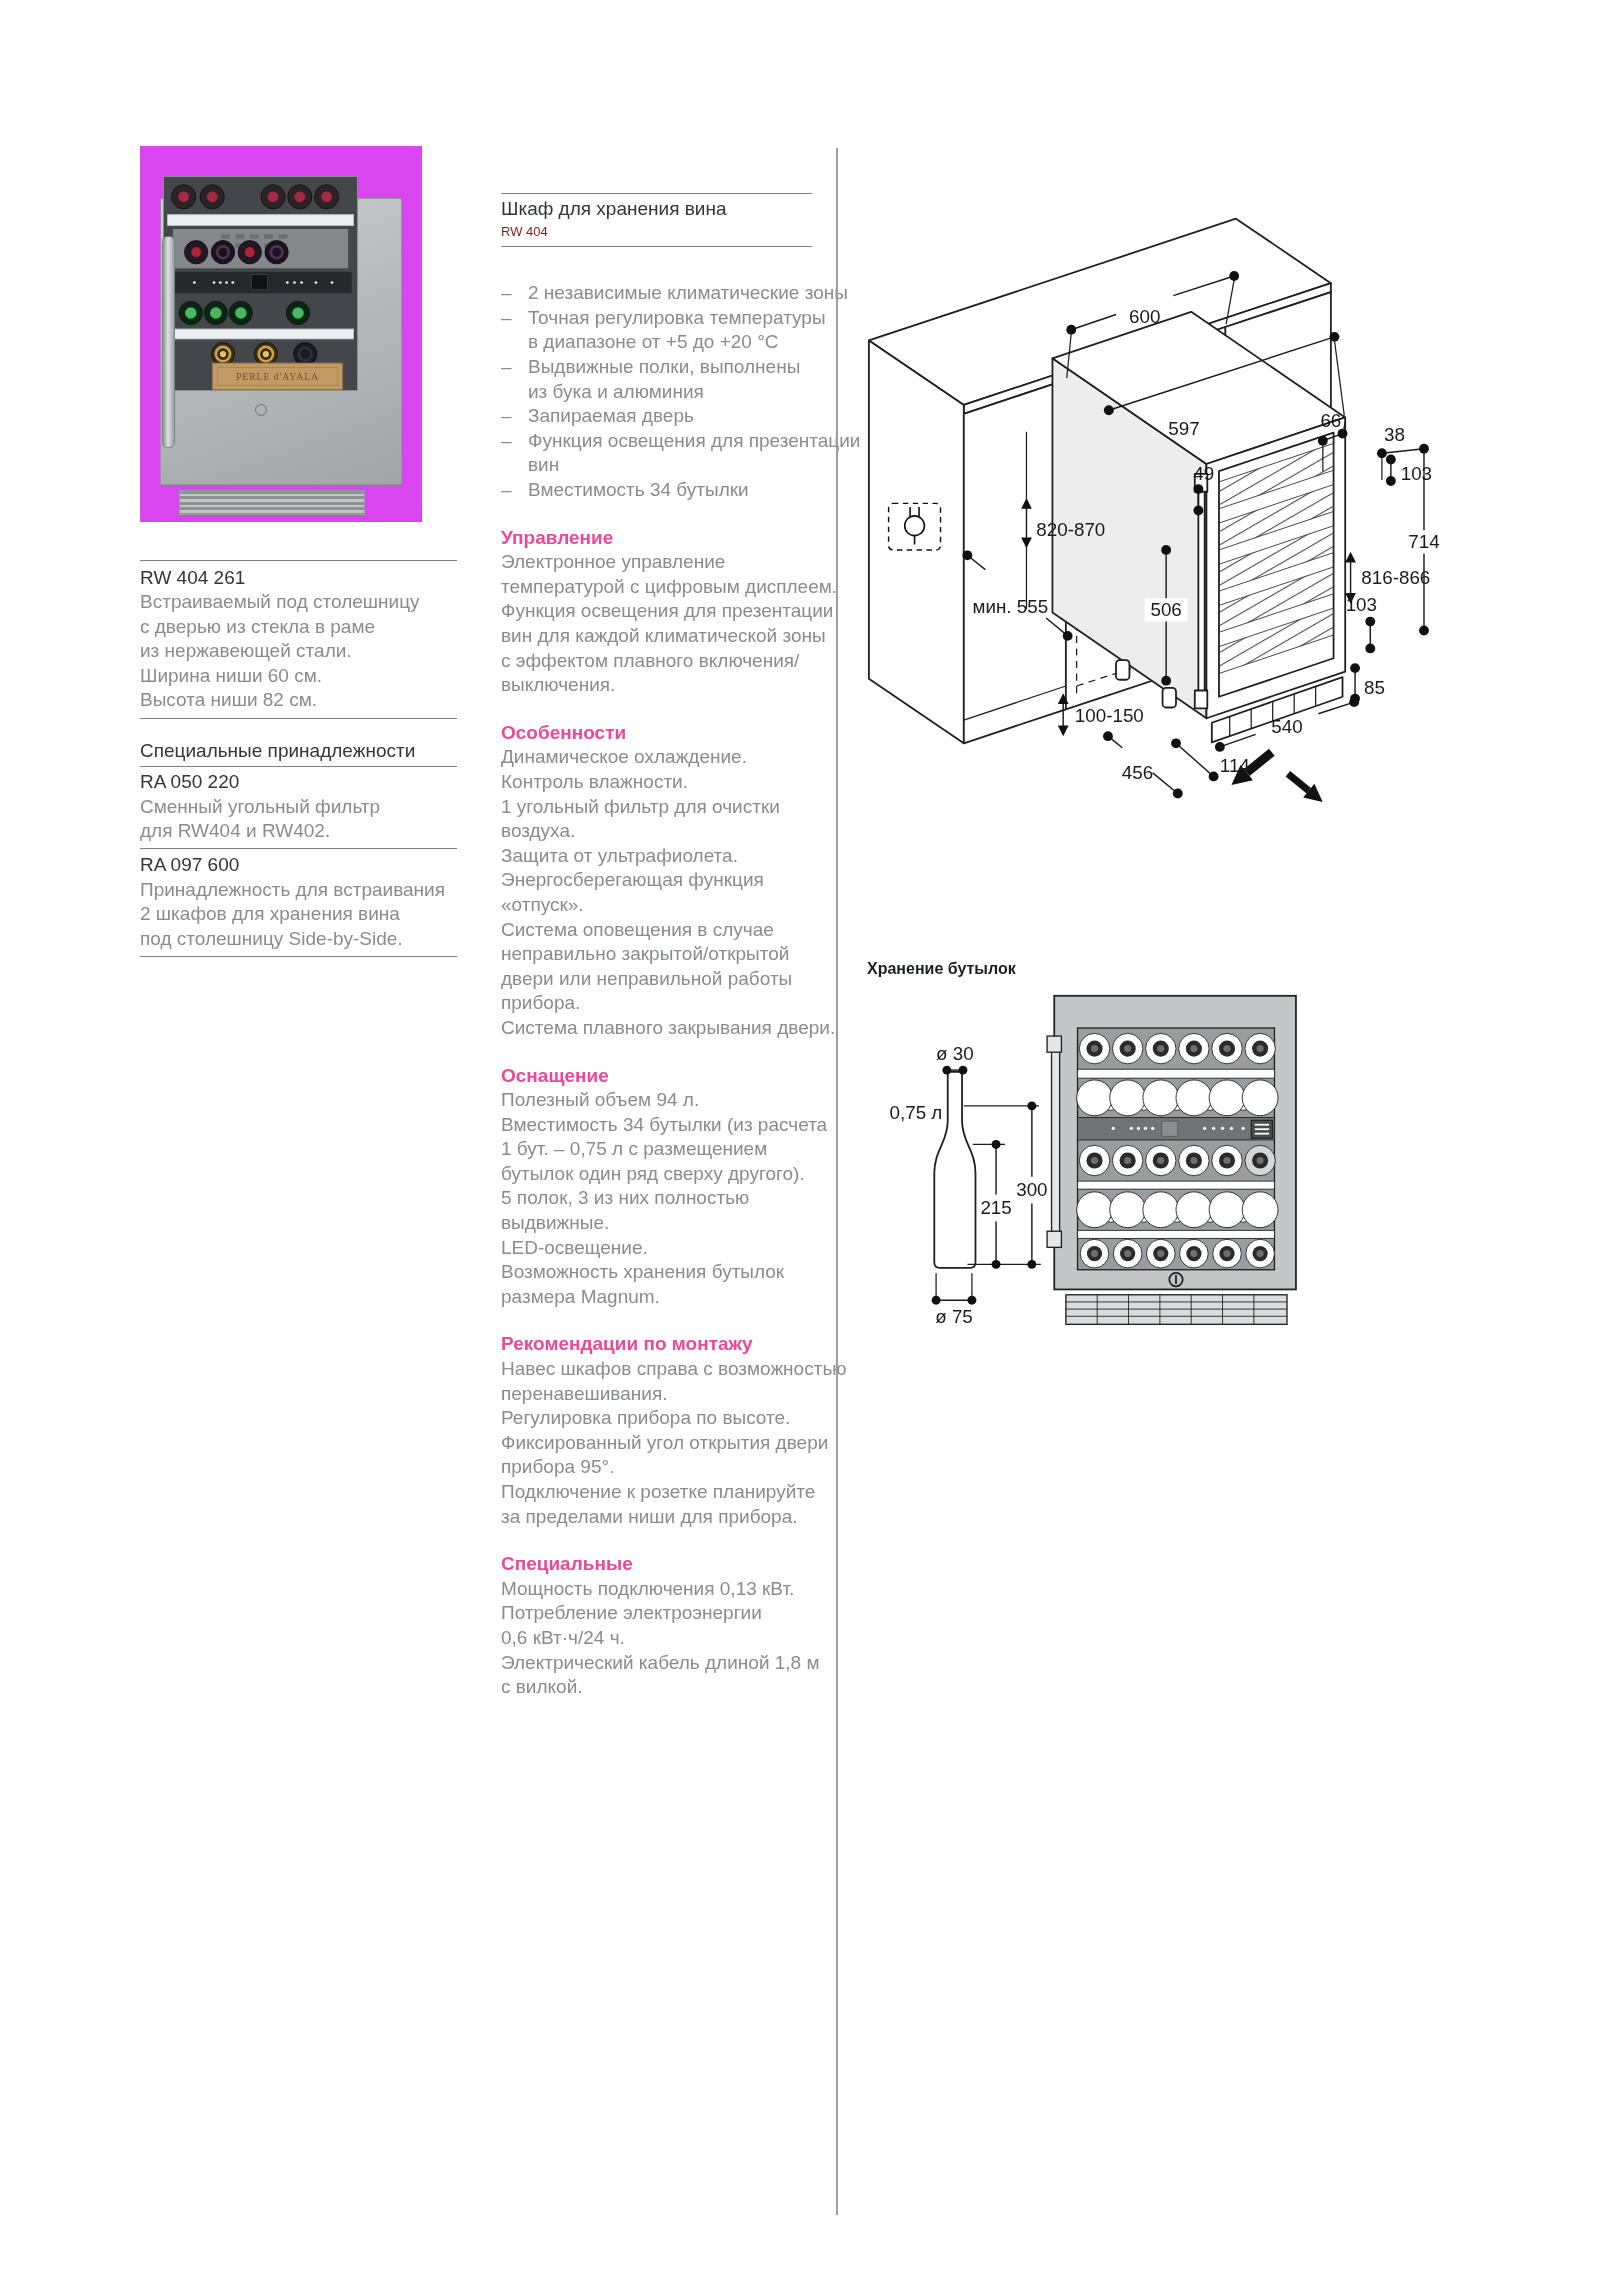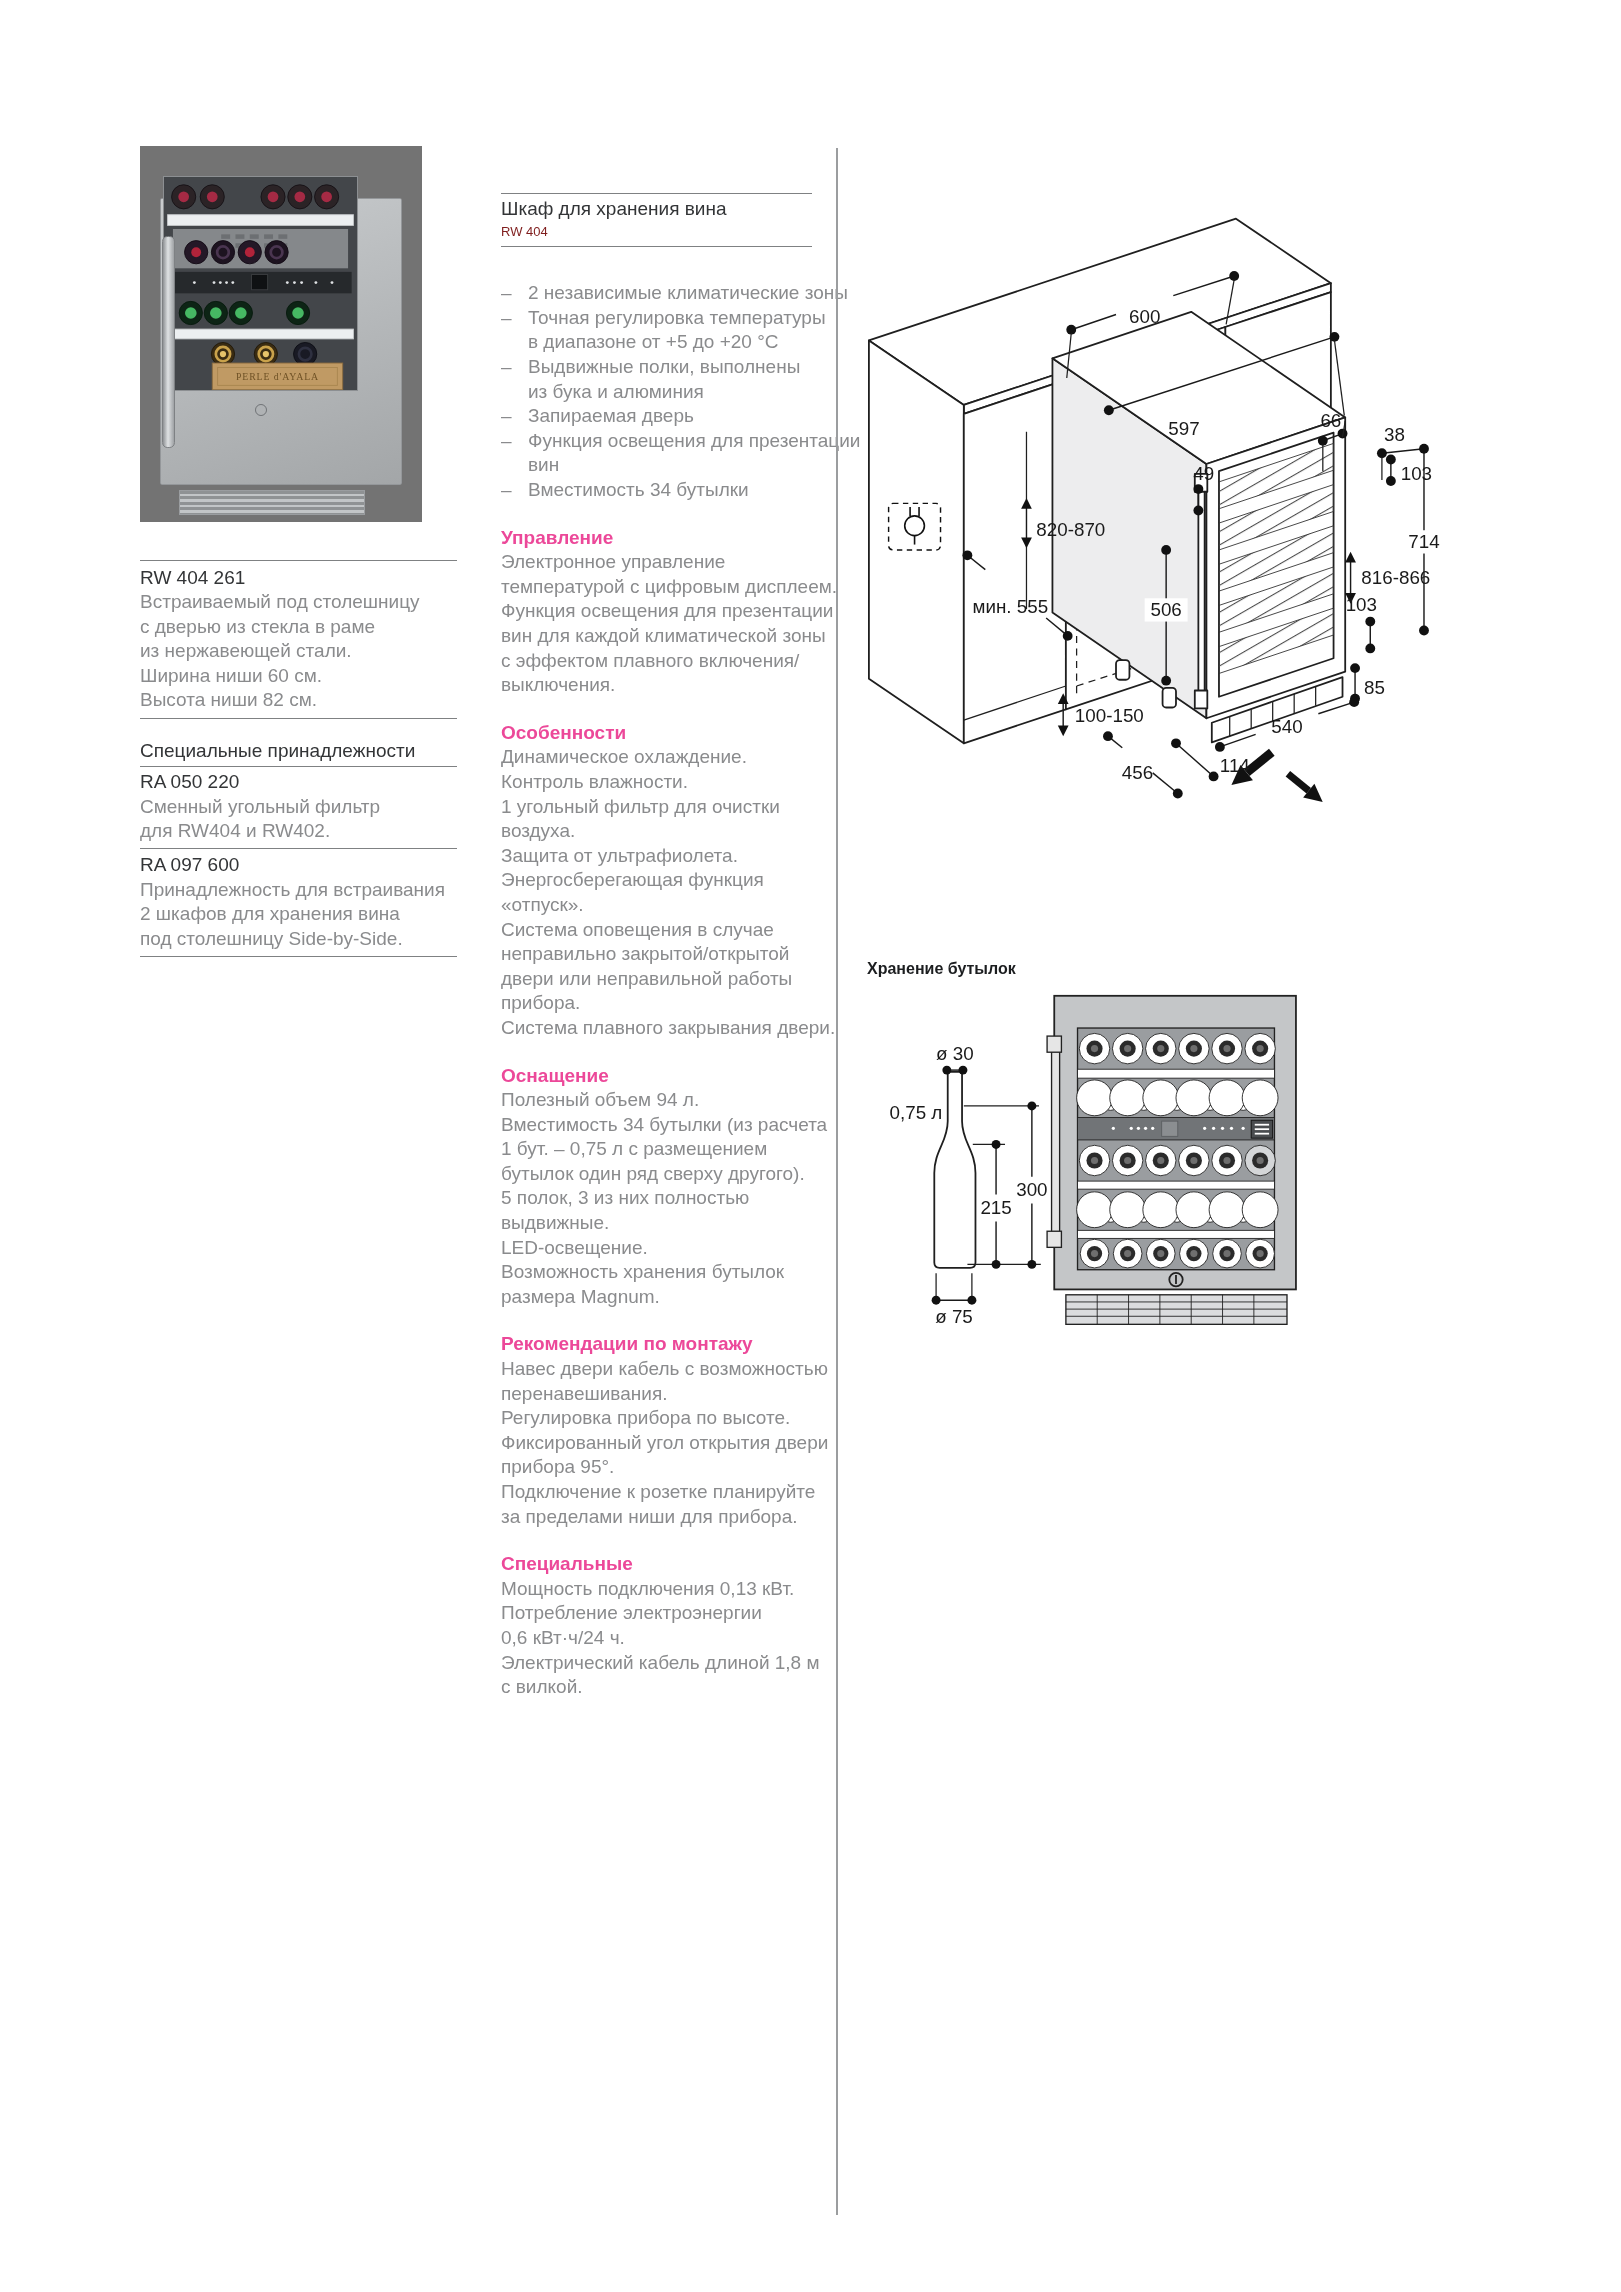--- a/index.html
+++ b/index.html
@@ -6,21 +6,21 @@
   body{
     width:1621px;height:2293px;background:#ffffff;position:relative;overflow:hidden;
     font-family:"Liberation Sans","DejaVu Sans",sans-serif;color:#8a8b8d;
   }
   .abs{position:absolute}
   .line{font-size:19px;line-height:24.6px;height:24.6px;white-space:nowrap}
   .bold-dark{color:#333537;font-weight:normal}
 
   
   #left-col{left:140px;top:146px;width:317px}
-  #photo{position:relative;width:282px;height:376px;background:#737373}
+  #photo{position:relative;width:282px;height:376px;background:#d946ef}
   #photo .cab{position:absolute;left:19.7px;top:52px;width:240px;height:285px;
     background:linear-gradient(160deg,#c9ccce 0%,#b4b7b9 55%,#a3a6a8 100%);
     border:0.9px solid #94979a;border-radius:1.8px}
   #photo .handle{position:absolute;left:21.5px;top:90px;width:11.6px;height:210px;
     background:linear-gradient(90deg,#8e9194,#dfe2e4 45%,#9ea1a4);border:0.9px solid #7e8184;border-radius:5.4px}
   #photo .glass{position:absolute;left:23px;top:30px;width:193px;height:213px;
     background:#43464a;border:1.8px solid #8c8f92}
   #photo .lock{position:absolute;left:115px;top:258px;width:9.9px;height:9.9px;border:1.8px solid #6f7275;border-radius:50%}
   #photo .grille{position:absolute;left:39px;top:344px;width:184px;height:23px;
     background:repeating-linear-gradient(180deg,#8f9294 0 2.7px,#c2c5c7 2.7px 5.4px);border:0.9px solid #9a9da0}
@@ -258,21 +258,21 @@
         <div class="line">5 полок, 3 из них полностью</div>
         <div class="line">выдвижные.</div>
         <div class="line">LED-освещение.</div>
         <div class="line">Возможность хранения бутылок</div>
         <div class="line">размера Magnum.</div>
       </div>
   </div>
   <div class="section">
     <div class="sec-title">Рекомендации по монтажу</div>
     <div>
-        <div class="line">Навес двери кабель с возможностью</div>
+        <div class="line">Навес шкафов справа с возможностью</div>
         <div class="line">перенавешивания.</div>
         <div class="line">Регулировка прибора по высоте.</div>
         <div class="line">Фиксированный угол открытия двери</div>
         <div class="line">прибора 95°.</div>
         <div class="line">Подключение к розетке планируйте</div>
         <div class="line">за пределами ниши для прибора.</div>
       </div>
   </div>
   <div class="section">
     <div class="sec-title">Специальные</div>

